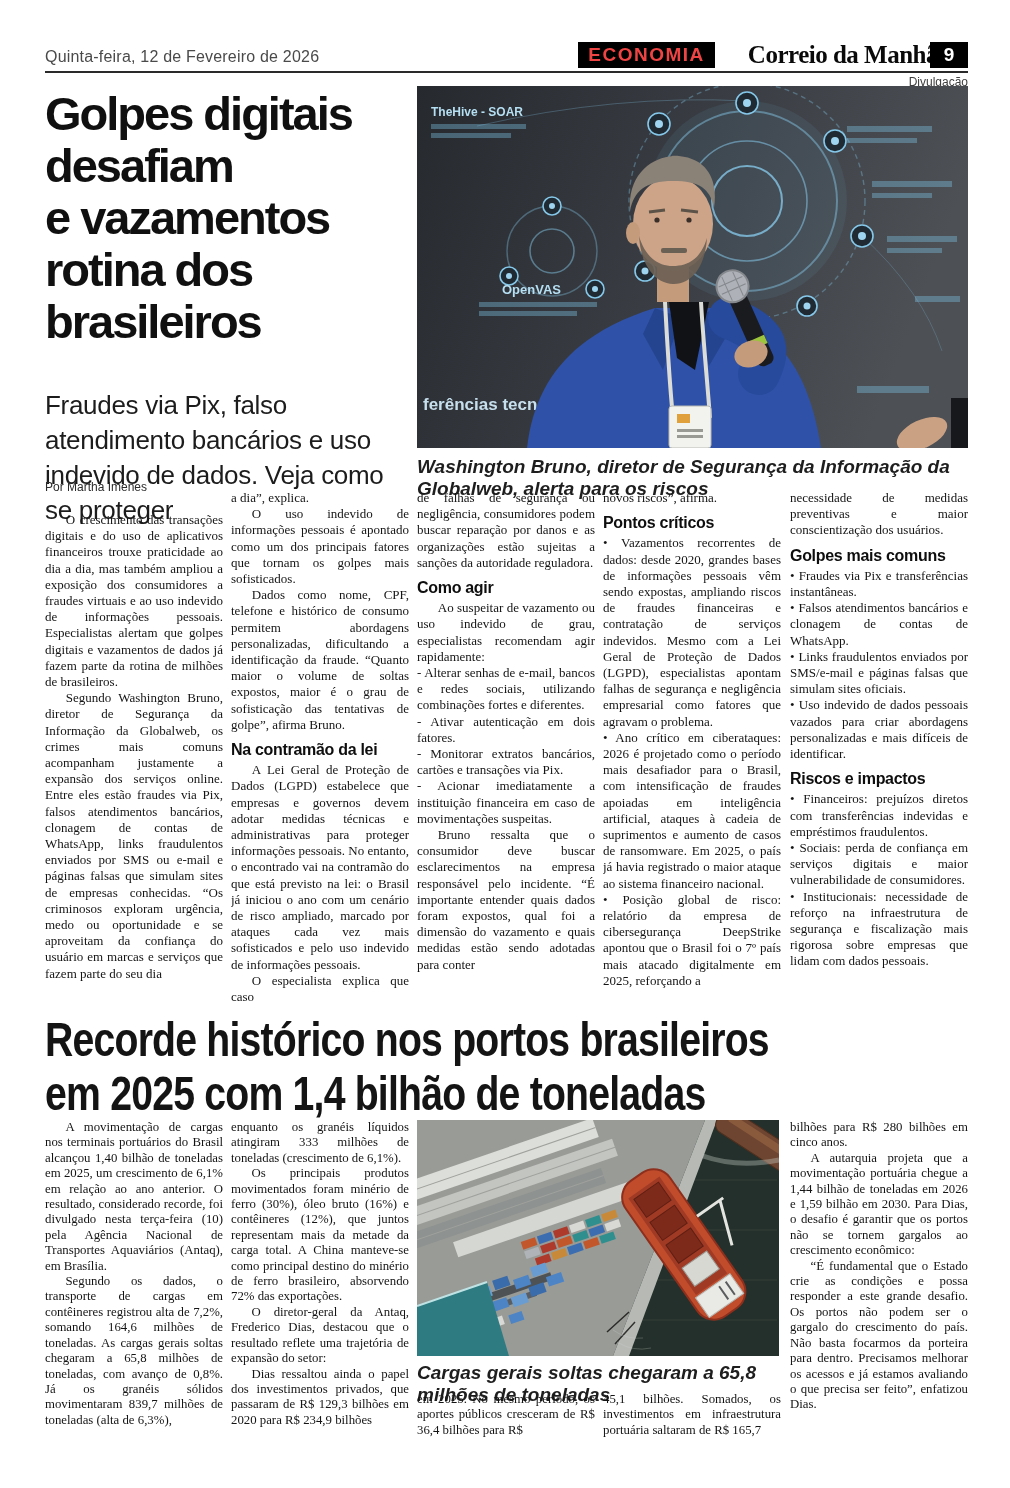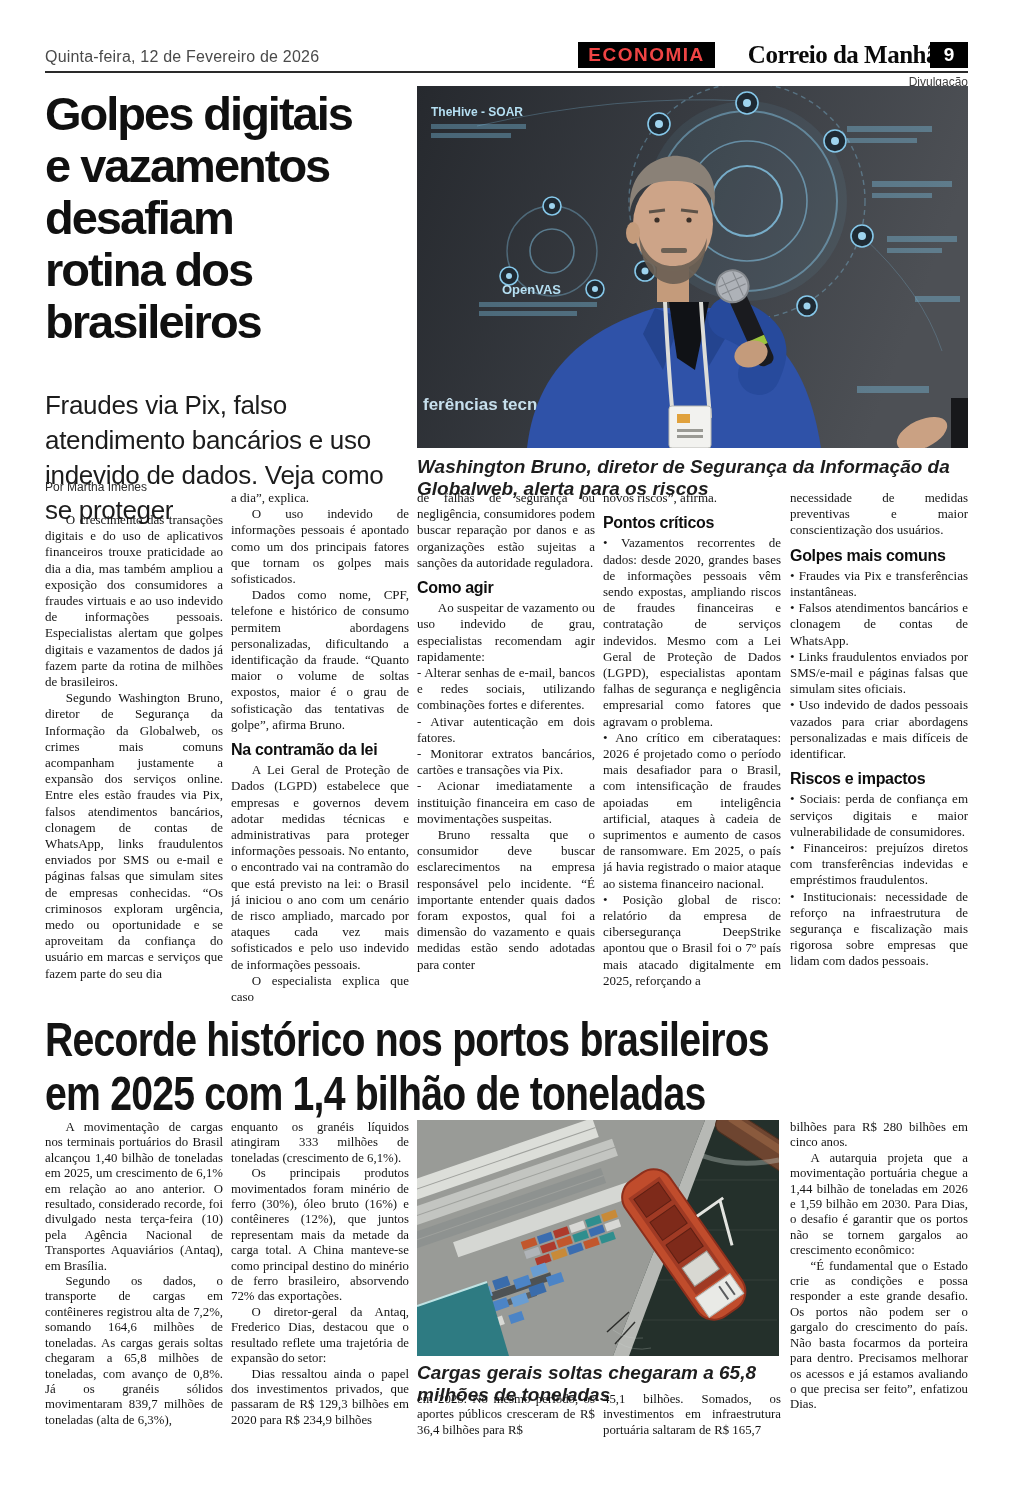--- a/index.html
+++ b/index.html
@@ -57,22 +57,22 @@
 <div class="page">
 
   <div class="date">Quinta-feira, 12 de Fevereiro de 2026</div>
   <div class="section-box">ECONOMIA</div>
   <div class="masthead">Correio da Manhã</div>
   <div class="pagenum-box">9</div>
   <div class="header-rule"></div>
 
   <h1 class="headline1" style="margin:0;">
     <span>Golpes digitais</span>
+    <span>desafiam</span>
     <span>e vazamentos</span>
-    <span>desafiam</span>
     <span>rotina dos</span>
     <span>brasileiros</span>
   </h1>
   <div class="deck">Fraudes via Pix, falso atendimento bancários e uso indevido de dados. Veja como se proteger</div>
   <div class="byline">Por Martha Imenes</div>
 
   <div class="credit" style="left:818px;top:75px;width:150px;">Divulgação</div>
 
   <div class="photo1">
     <svg width="551" height="362" viewBox="0 0 551 362">
@@ -204,22 +204,22 @@
       <p class="noindent">• Posição global de risco: relatório da empresa de cibersegurança DeepStrike apontou que o Brasil foi o 7º país mais atacado digitalmente em 2025, reforçando a</p>
     </div>
   <div class="col a1 c5">
       <p class="noindent">necessidade de medidas preventivas e maior conscientização dos usuários.</p>
       <div class="subhead">Golpes mais comuns</div>
       <p class="noindent">• Fraudes via Pix e transferências instantâneas.</p>
       <p class="noindent">• Falsos atendimentos bancários e clonagem de contas de WhatsApp.</p>
       <p class="noindent">• Links fraudulentos enviados por SMS/e-mail e páginas falsas que simulam sites oficiais.</p>
       <p class="noindent">• Uso indevido de dados pessoais vazados para criar abordagens personalizadas e mais difíceis de identificar.</p>
       <div class="subhead">Riscos e impactos</div>
+      <p class="noindent">• Financeiros: prejuízos diretos com transferências indevidas e empréstimos fraudulentos.</p>
       <p class="noindent">• Sociais: perda de confiança em serviços digitais e maior vulnerabilidade de consumidores.</p>
-      <p class="noindent">• Financeiros: prejuízos diretos com transferências indevidas e empréstimos fraudulentos.</p>
       <p class="noindent">• Institucionais: necessidade de reforço na infraestrutura de segurança e fiscalização mais rigorosa sobre empresas que lidam com dados pessoais.</p>
     </div>
 
   <h2 class="headline2" style="margin:0;">
     <span>Recorde histórico nos portos brasileiros</span>
     <span>em 2025 com 1,4 bilhão de toneladas</span>
   </h2>
 
   <div class="credit" style="left:629px;top:1128px;width:150px;">Arquivo</div>
 

